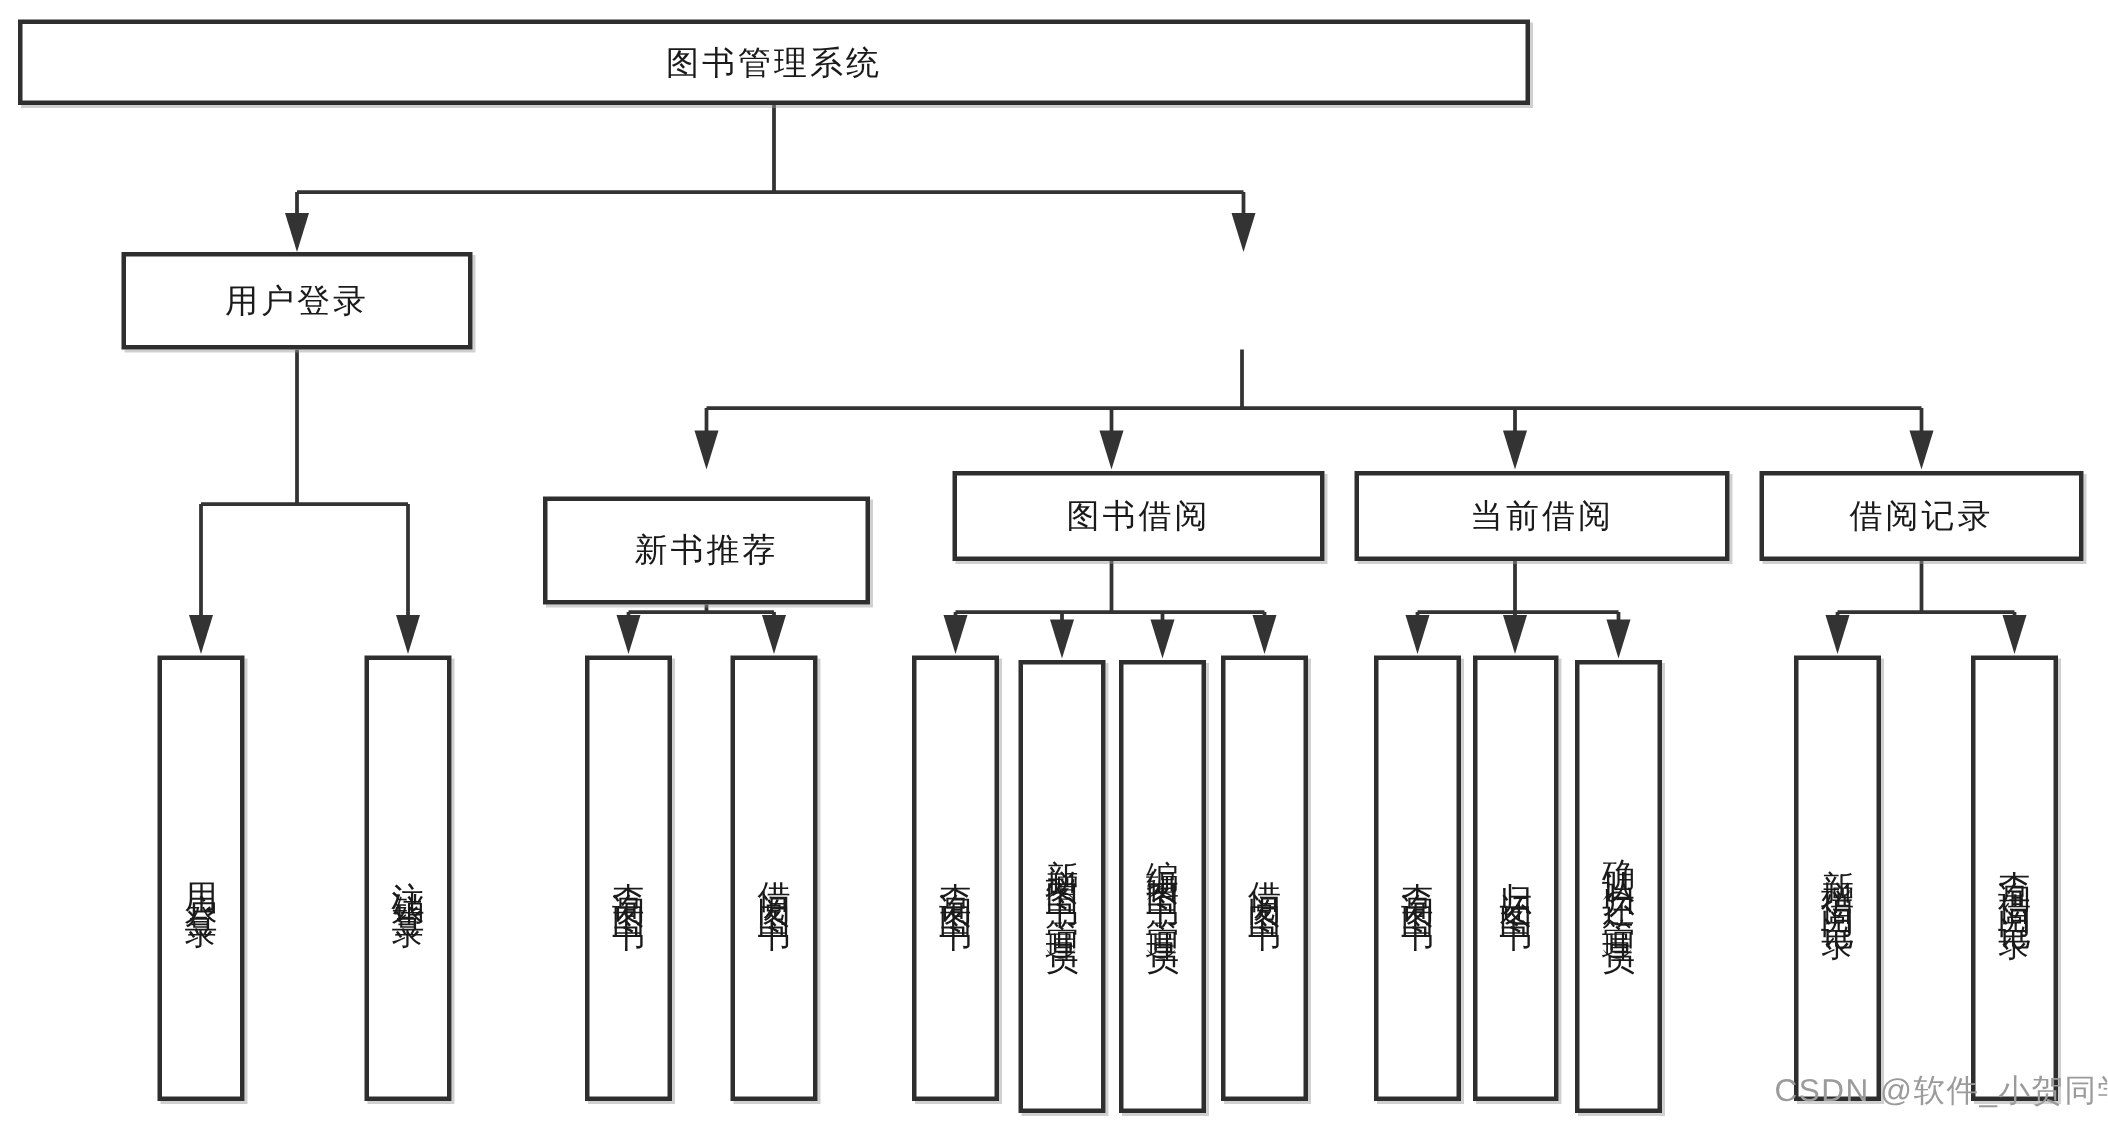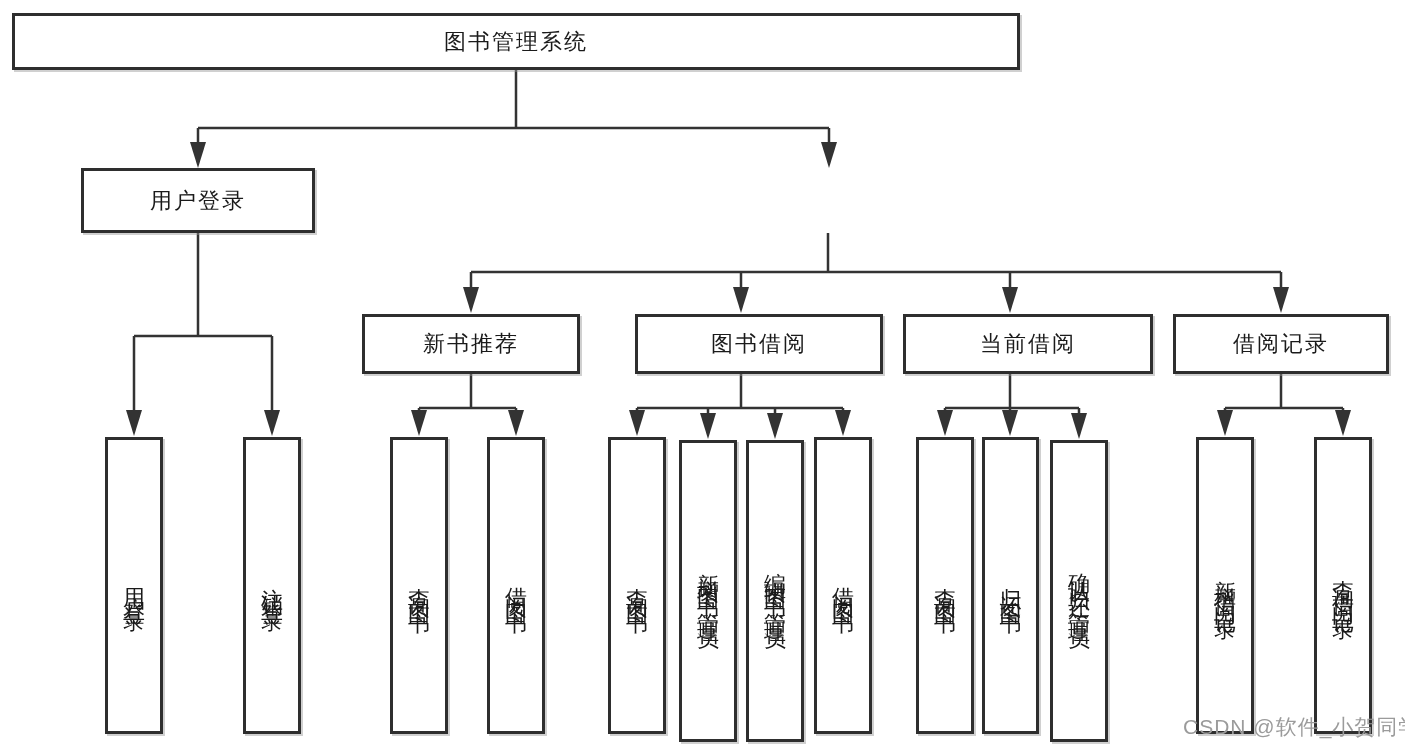--- a/index.html
+++ b/index.html
@@ -102,21 +102,21 @@
       <path d="M1071 413 L1087 413 L1079 439 Z"></path>
       <path d="M1217 410 L1233 410 L1225 436 Z"></path>
       <path d="M1335 410 L1351 410 L1343 436 Z"></path>
     </g>
   </svg>
 
   <div class="node" style="left:12px; top:13px; width:1008px; height:57px;">图书管理系统</div>
 
   <div class="node" style="left:81px; top:168px; width:234px; height:65px;">用户登录</div>
 
-  <div class="node" style="left:362px; top:314px; width:218px; height:60px;text-align:right;">新书推荐</div>
+  <div class="node" style="left:362px; top:331px; width:218px; height:72px;text-align:right;">新书推荐</div>
   <div class="node" style="left:635px; top:314px; width:248px; height:60px;">图书借阅</div>
   <div class="node" style="left:903px; top:314px; width:250px; height:60px;">当前借阅</div>
   <div class="node" style="left:1173px; top:314px; width:216px; height:60px;">借阅记录</div>
 
   <div class="leaf" style="left:105px; top:437px; width:58px; height:297px;">
     <span class="vtext">用户登录</span>
   </div>
   <div class="leaf" style="left:243px; top:437px; width:58px; height:297px;">
     <span class="vtext">注销登录</span>
   </div>

